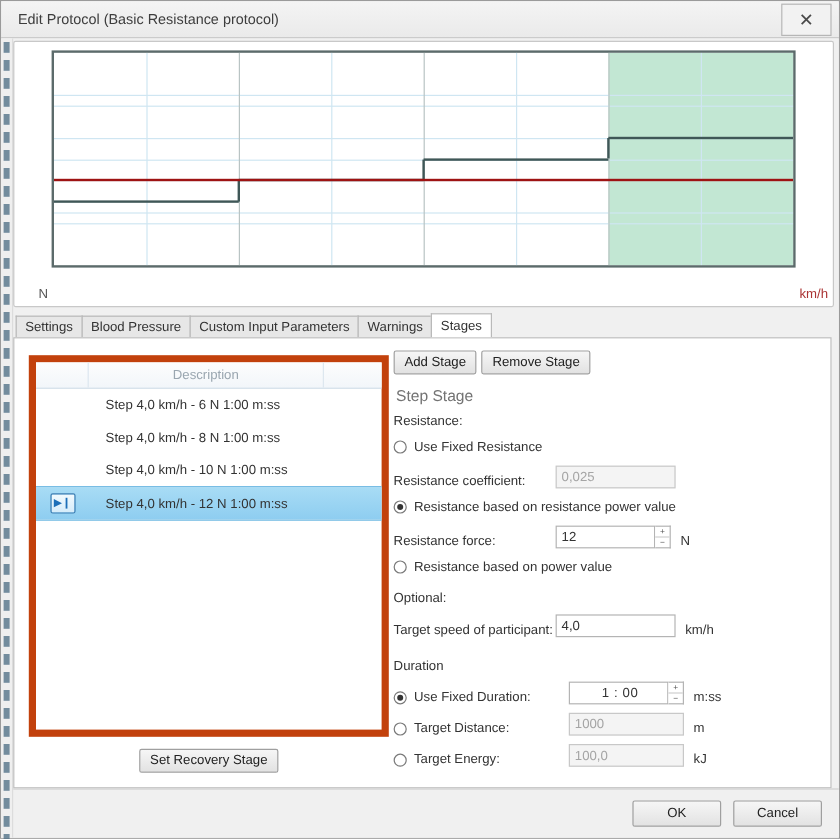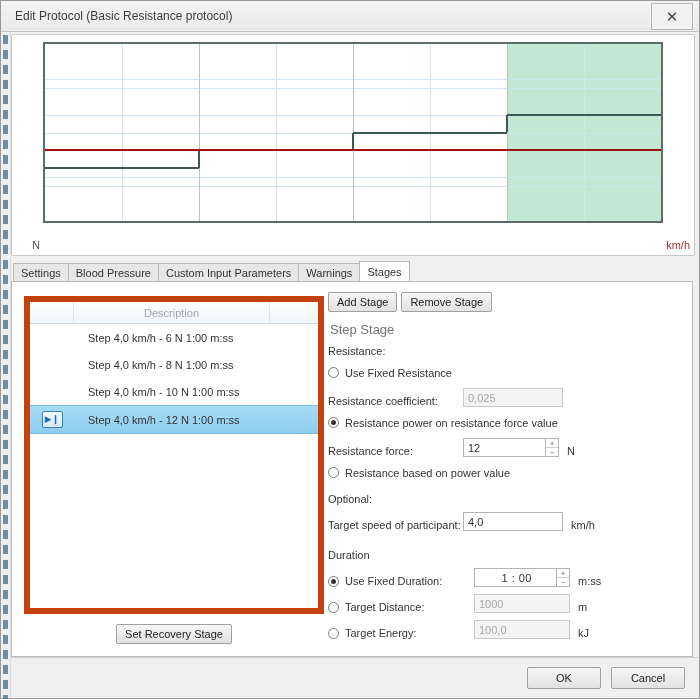--- a/index.html
+++ b/index.html
@@ -336,21 +336,21 @@
           <span class="lbl">Use Fixed Resistance</span>
         </div>
 
         <div class="row">
           <span class="fld-label">Resistance coefficient:</span>
           <span class="input wide disabled">0,025</span>
         </div>
 
         <div class="radio-row">
           <span class="radio on"></span>
-          <span class="lbl">Resistance power on resistance force value</span>
+          <span class="lbl">Resistance based on resistance power value</span>
         </div>
 
         <div class="row">
           <span class="fld-label">Resistance force:</span>
           <span class="input num">12</span>
           <span class="spin">
             <span>+</span>
             <span>−</span>
           </span>
           <span class="unit">N</span>

